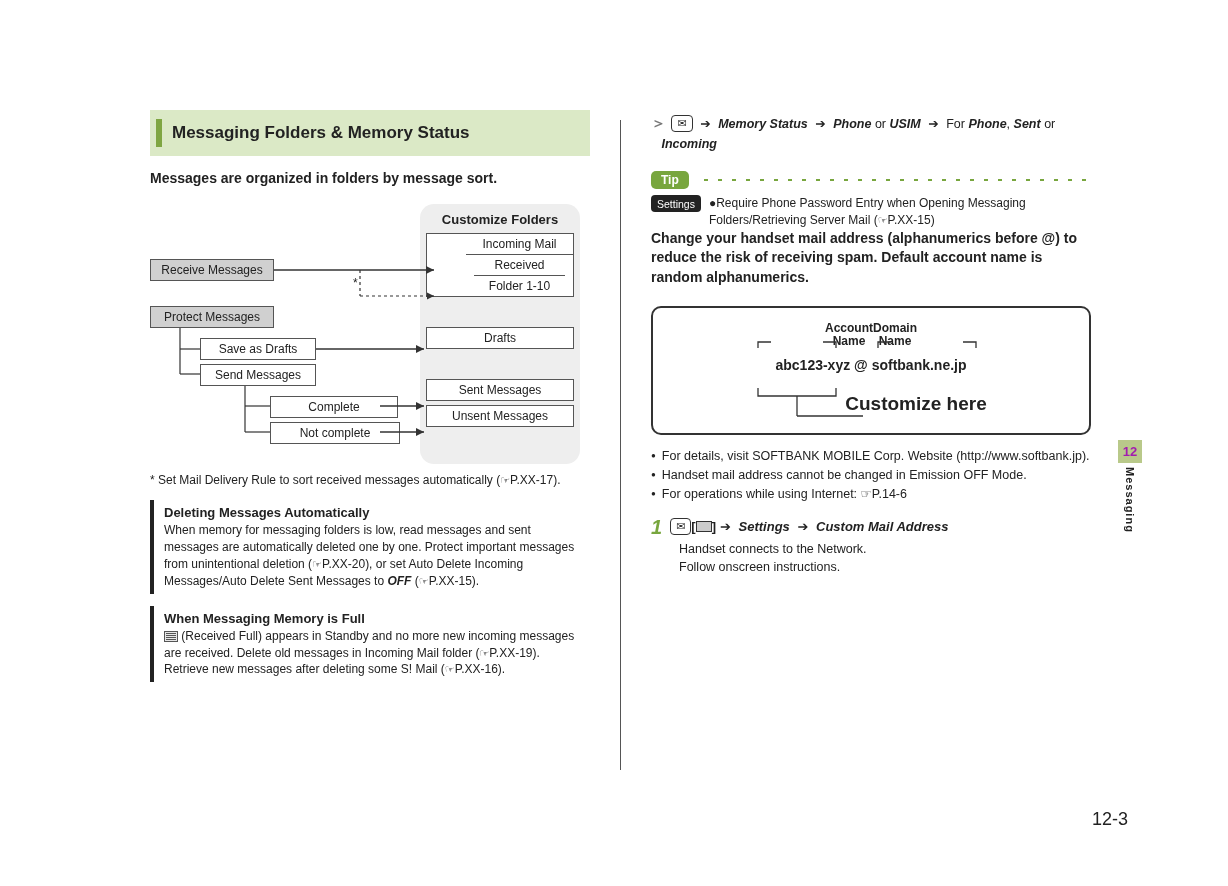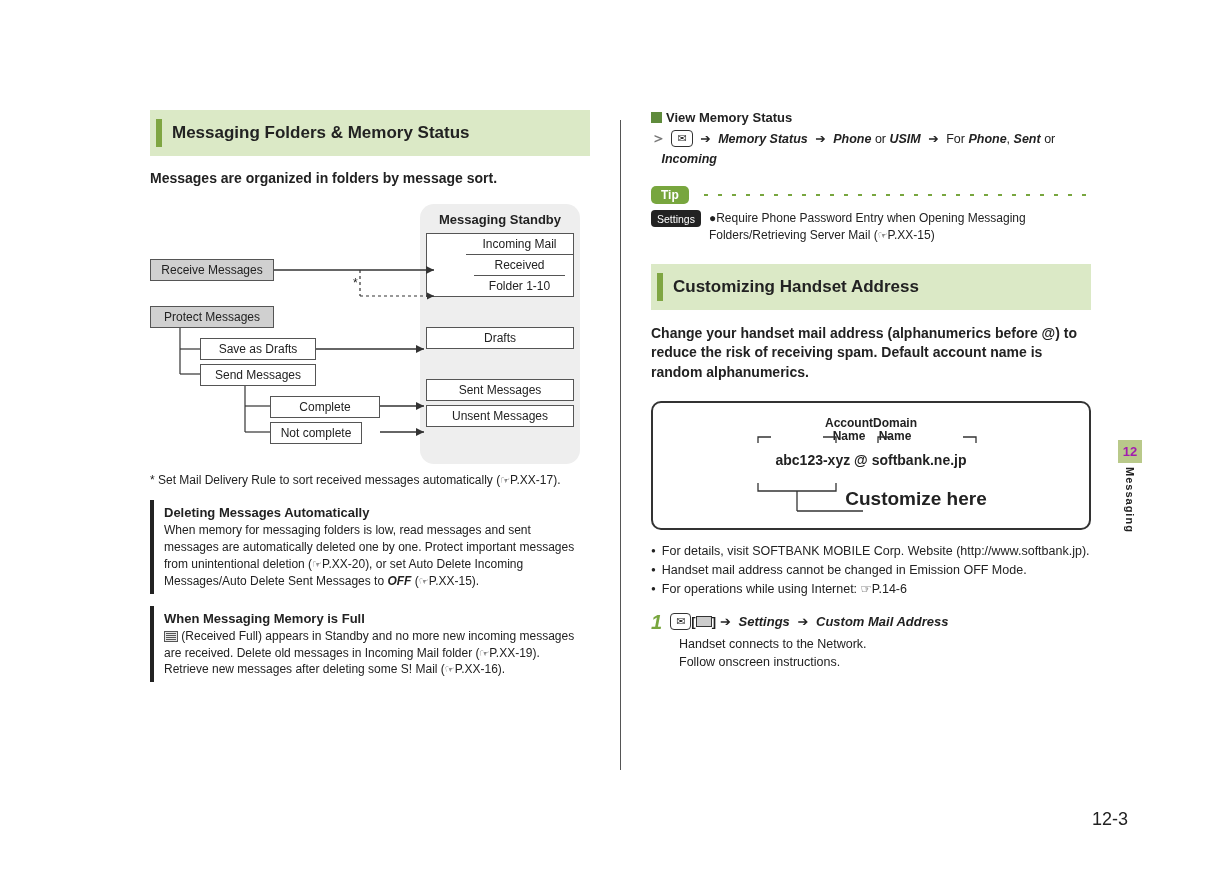--- a/index.html
+++ b/index.html
@@ -90,26 +90,26 @@
         <div class="txt">Messaging Folders &amp; Memory Status</div>
       </div>
       <div class="intro">Messages are organized in folders by message sort.</div>
 
       <div class="diag-wrap">
 
         <div class="lbox" style="left:0; top:55px; width:124px;">Receive Messages</div>
         <div class="lbox" style="left:0; top:102px; width:124px;">Protect Messages</div>
         <div class="lbox wbox" style="left:50px; top:134px; width:116px;">Save as Drafts</div>
         <div class="lbox wbox" style="left:50px; top:160px; width:116px;">Send Messages</div>
-        <div class="lbox wbox" style="left:120px; top:192px; width:110px;">Complete</div>
-        <div class="lbox wbox" style="left:120px; top:218px; width:92px;">Not complete</div>
+        <div class="lbox wbox" style="left:120px; top:192px; width:128px;">Complete</div>
+        <div class="lbox wbox" style="left:120px; top:218px; width:130px;">Not complete</div>
         <div style="position:absolute; left:203px; top:72px; font-size:12px;">*</div>
 
         <div class="folders-panel">
-          <div class="folders-title">Messaging Standby</div>
+          <div class="folders-title">Customize Folders</div>
           <div class="inc-mail-wrap">
             <div class="inc-mail-title">Incoming Mail</div>
             <div class="inc-sub">
               <div class="dbox" style="margin:0 8px;">Received</div>
               <div class="dbox" style="margin:0 8px;">Folder 1-10</div>
             </div>
           </div>
           <div class="dbox" style="margin-top:30px;">Drafts</div>
           <div class="dbox" style="margin-top:30px;">Sent Messages</div>
           <div class="dbox" style="margin-top:4px;">Unsent Messages</div>
@@ -156,21 +156,20 @@
         <div class="nt">When Messaging Memory is Full</div>
         <span class="mail-full-icon"></span><span> (Received Full) appears in Standby and no more new incoming messages are received. Delete old messages in Incoming Mail folder (</span><span class="ref-icon"></span><span>P.XX-19</span><span>).</span><br>
         <span>Retrieve new messages after deleting some S! Mail (</span><span class="ref-icon"></span><span>P.XX-16</span><span>).</span>
       </div>
     </div>
 
     <div class="divider"></div>
 
     <div class="col">
       <div>
-        <div class="sub-title"><span class="sq-green"></span><span>View Memory Status</span></div>
         <div class="flowline">
           <span class="chev">＞</span>
           <span class="key-mail">✉</span>
           <span class="arrow-r">➔</span>
           <b><i class="em">Memory Status</i></b>
           <span class="arrow-r">➔</span>
           <b><i class="em">Phone</i></b><span> or </span><b><i class="em">USIM</i></b>
           <span class="arrow-r">➔</span><span> For </span><b><i class="em">Phone</i></b><span>, </span><b><i class="em">Sent</i></b><span> or </span><br>
           &nbsp;&nbsp;&nbsp;<b><i class="em">Incoming</i></b>
         </div>
@@ -178,24 +177,20 @@
 
       <div class="tip-row">
         <div class="tip-badge">Tip</div>
         <div class="dots"></div>
       </div>
       <div class="settings-line">
         <span class="settings-badge">Settings</span>
         <span><span>●Require Phone Password Entry when Opening Messaging Folders/Retrieving Server Mail (</span><span class="ref-icon"></span><span>P.XX-15</span><span>)</span></span>
       </div>
 
-      <div class="sect-head" style="margin-top:20px;">
-        <div class="bar"></div>
-        <div class="txt">Customizing Handset Address</div>
-      </div>
       <div class="intro" style="line-height:1.4;">Change your handset mail address (alphanumerics before @) to reduce the risk of receiving spam. Default account name is random alphanumerics.</div>
 
       <div class="addr-card">
         <div class="addr-labels">
           <div style="white-space:pre-line;">Account
 Name</div>
           <div style="white-space:pre-line;">Domain
 Name</div>
         </div>
         <div class="addr-email">

